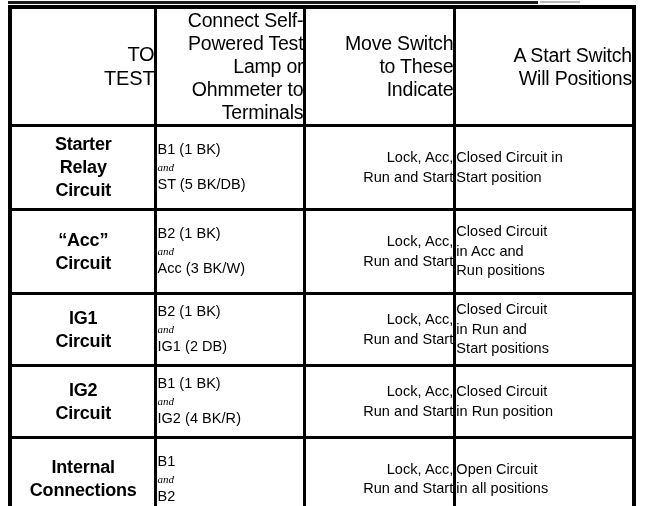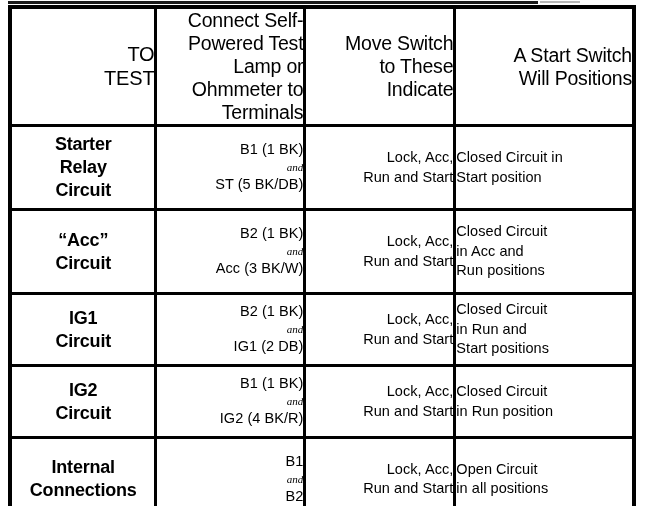--- a/index.html
+++ b/index.html
@@ -104,21 +104,21 @@
   .cell-test .ln { display: block; white-space: nowrap; }
 
   .cell-term,
   .cell-pos,
   .cell-ind {
     font-size: 14.5px;
     line-height: 1.36;
     letter-spacing: 0.05px;
   }
   .cell-term {
-    text-align: right;
+    text-align: left;
     padding: 4px 4px;
   }
   .cell-term .ln { display: block; }
   .cell-term .and-word {
     font-style: italic;
     font-family: "Liberation Serif", serif;
     font-size: 11px;
   }
   .cell-pos {
     text-align: right;

